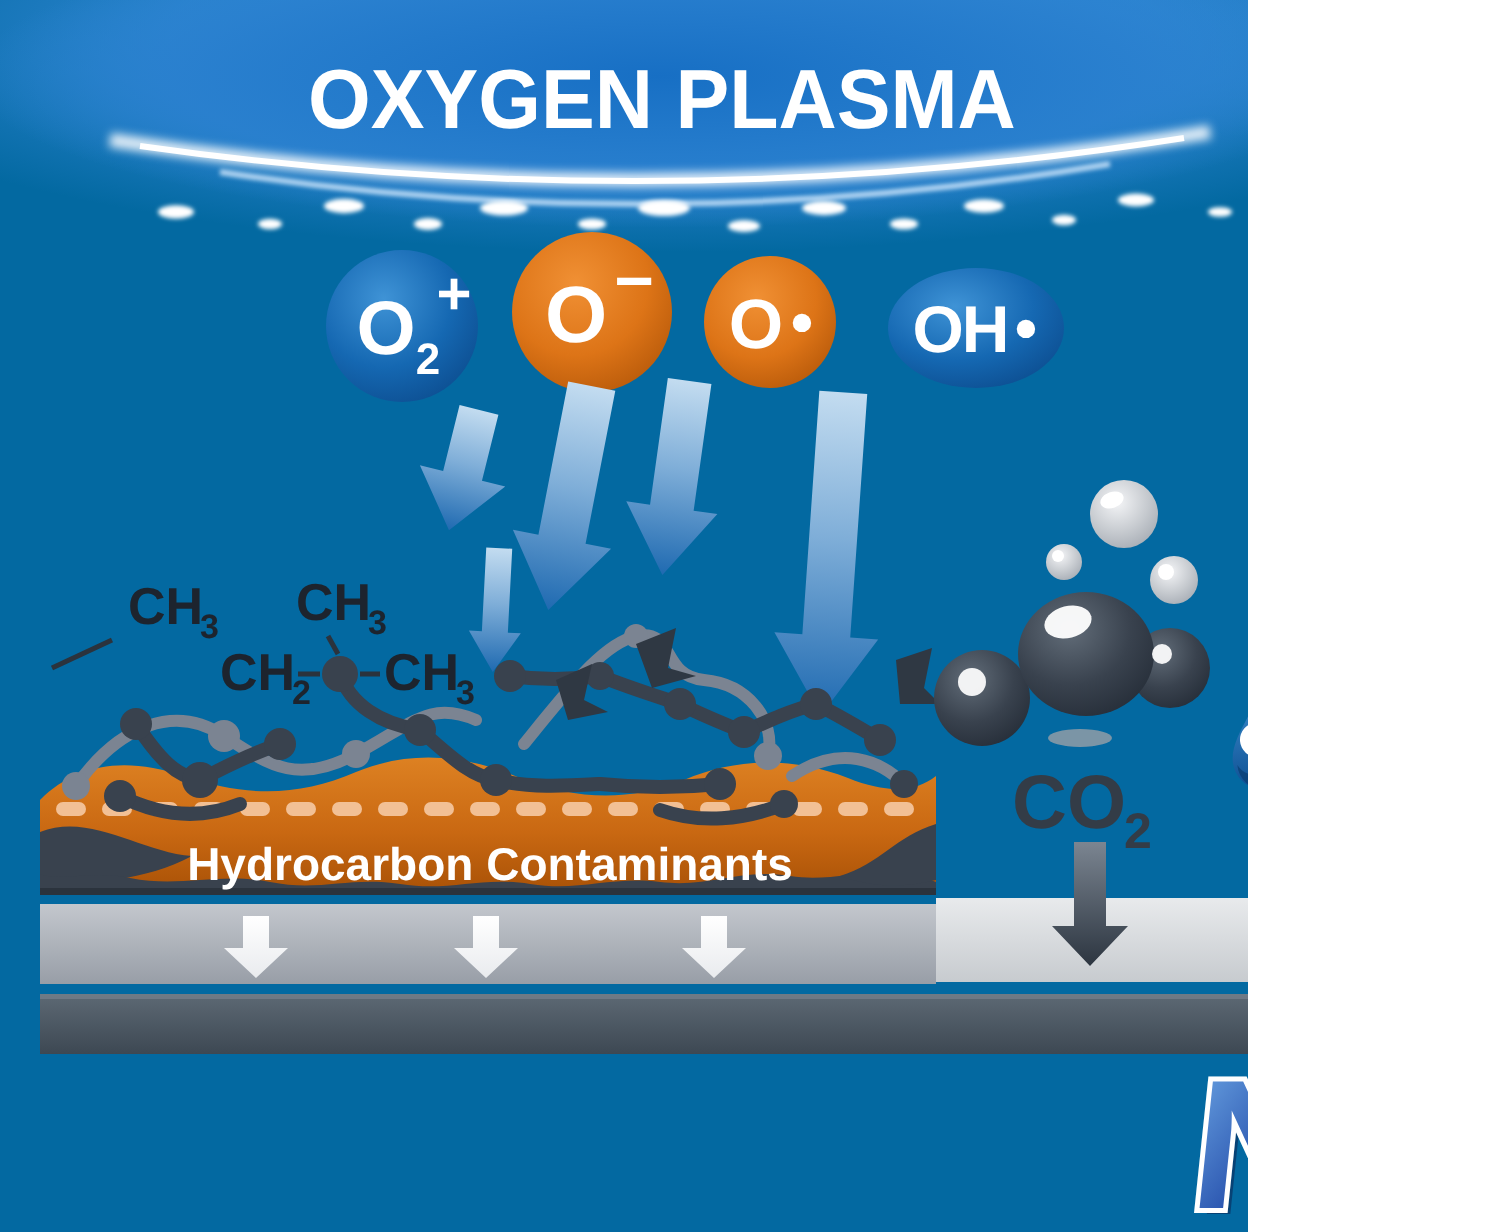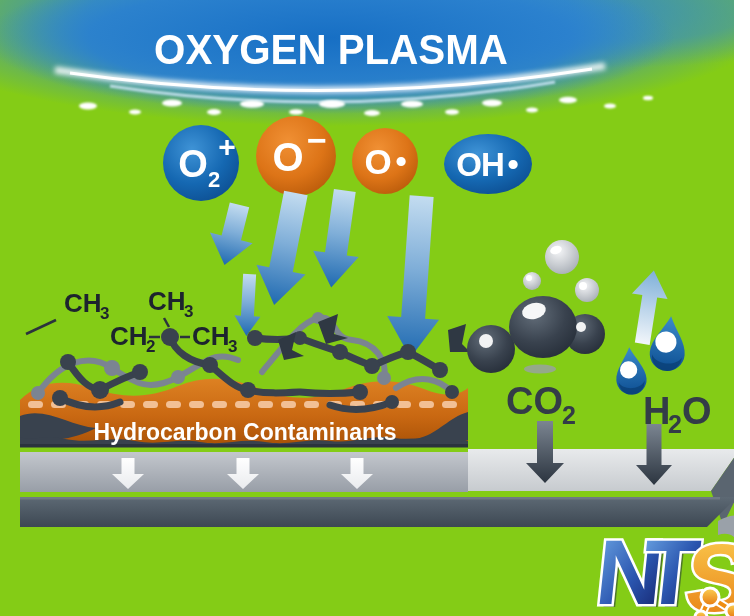--- a/index.html
+++ b/index.html
@@ -1,16 +1,16 @@
 <!DOCTYPE html>
 <html><head>
 <meta charset="utf-8">
 <style>
   html,body{margin:0;padding:0;background:#fff;}
-  .stage{position:relative;width:734px;height:616px;background:#84cc16;overflow:hidden;
+  .stage{position:relative;width:624px;height:616px;background:#0369a1;overflow:hidden;
          font-family:"Liberation Sans",sans-serif;}
   svg{display:block;}
   text{font-family:"Liberation Sans","DejaVu Sans",sans-serif;font-weight:bold;}
 </style>
 </head>
 <body>
 
 <div class="stage">
 <svg width="750" height="616" viewBox="0 0 750 616">
   <defs>

